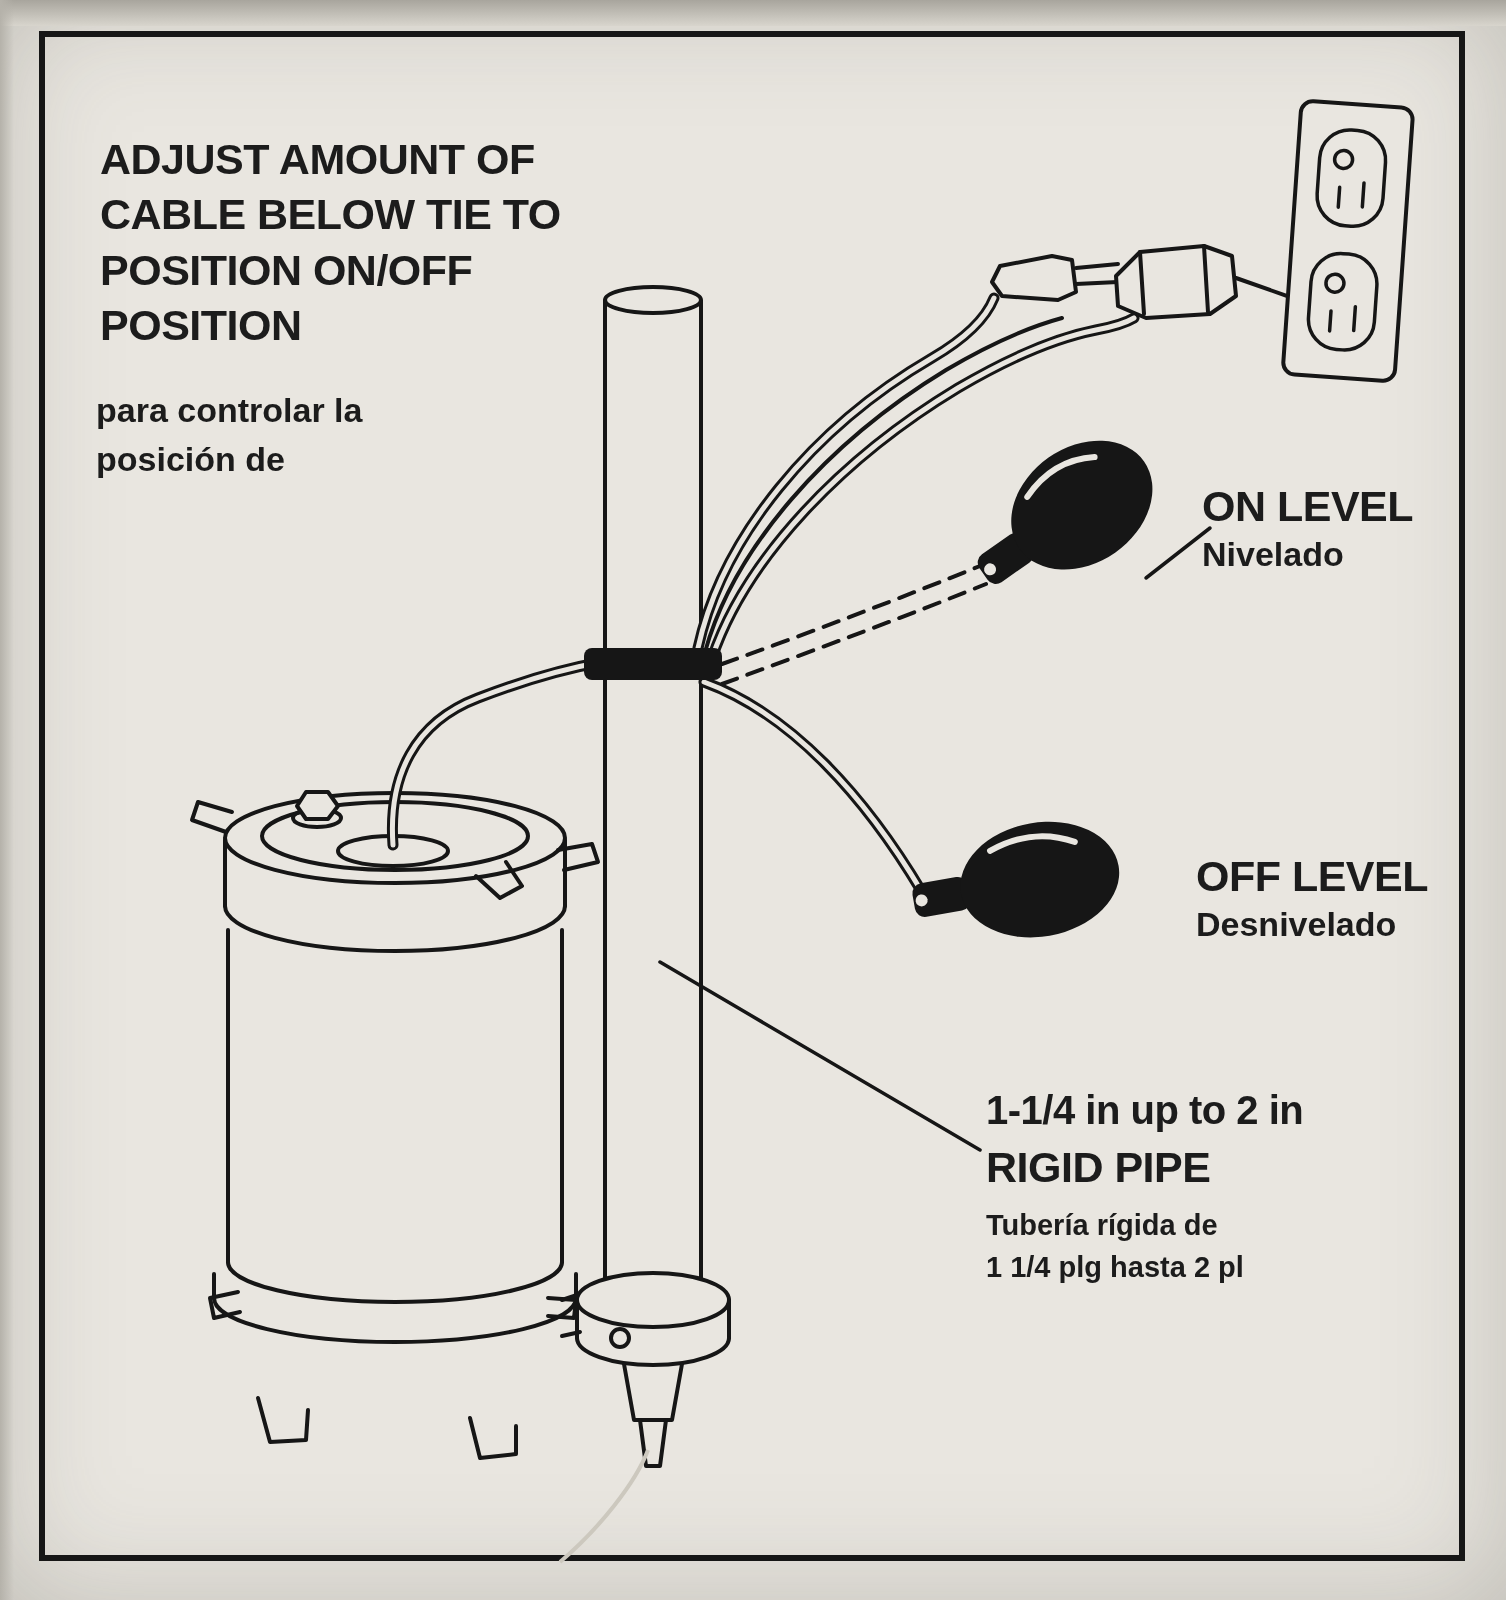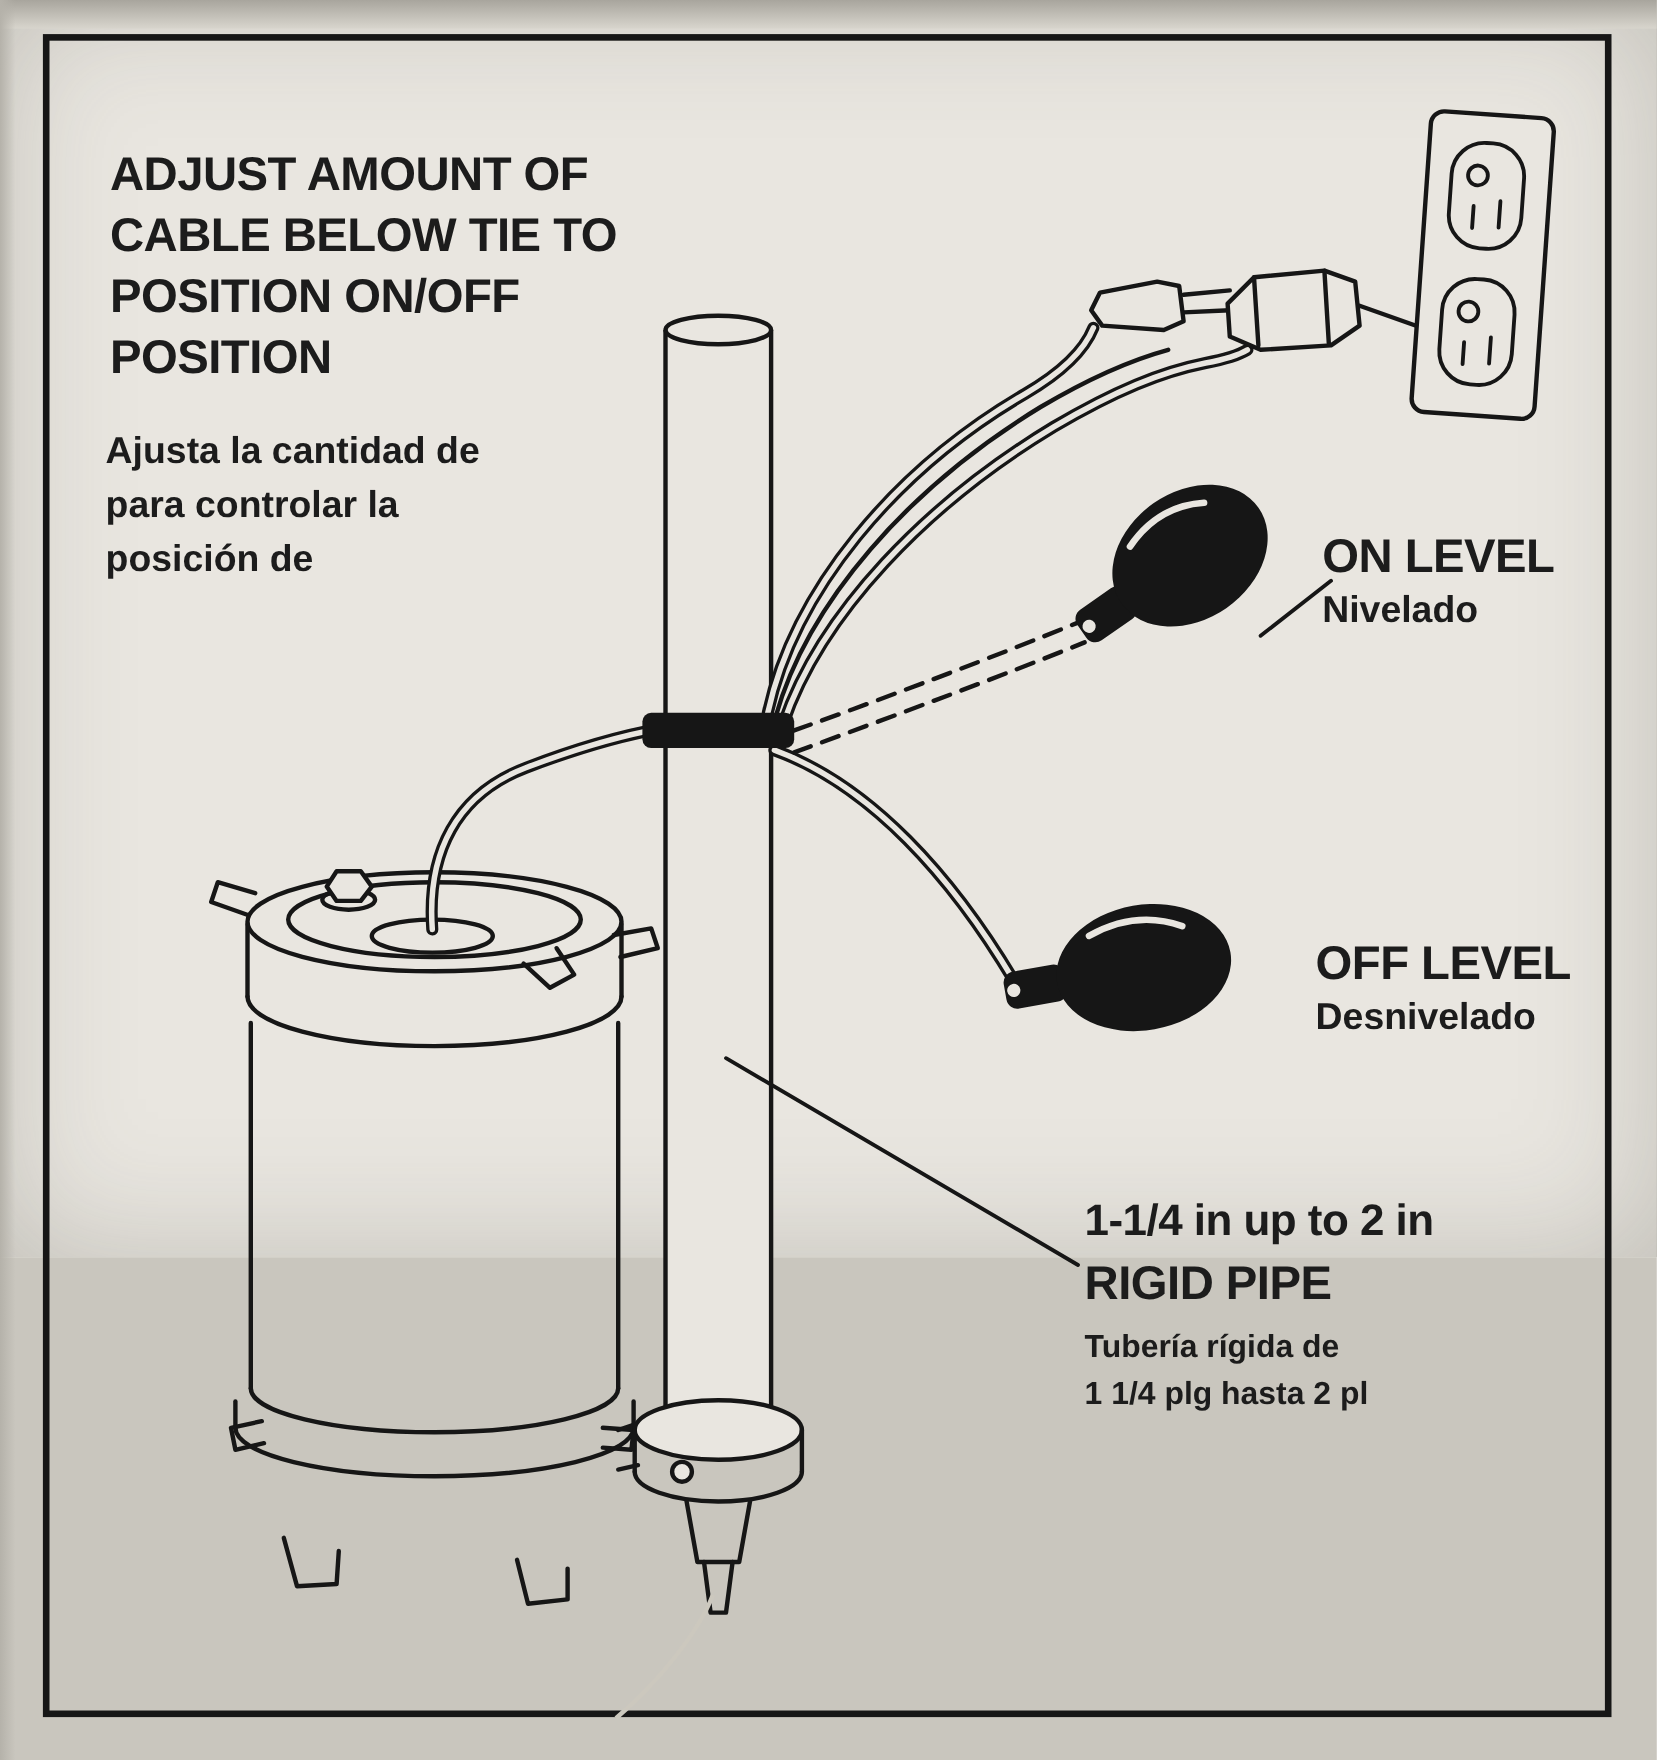--- a/index.html
+++ b/index.html
@@ -3,21 +3,21 @@
 <meta charset="utf-8">
 <style>
   html,body{margin:0;padding:0;}
   body{
     width:1506px;height:1600px;overflow:hidden;
     background:#c9c6be;
     font-family:"Liberation Sans",sans-serif;
     color:#1c1c1c;
   }
   .photo{
-    position:relative;width:1506px;height:1143px;
+    position:relative;width:1506px;height:1600px;
     background:#e9e6e0;
     box-shadow:inset 0 0 120px rgba(90,88,80,.28);
   }
   .edge-top{
     position:absolute;left:0;top:0;width:1506px;height:26px;
     background:linear-gradient(#a8a59d,#d8d5cd);
   }
   .edge-left{
     position:absolute;left:0;top:0;width:14px;height:1600px;
     background:linear-gradient(90deg,#b5b2aa,rgba(216,213,205,0));
@@ -180,21 +180,20 @@
   </svg>
 
   <div class="abs title-block">
     <div class="title-line">ADJUST AMOUNT OF</div>
     <div class="title-line">CABLE BELOW TIE TO</div>
     <div class="title-line">POSITION ON/OFF</div>
     <div class="title-line">POSITION</div>
   </div>
 
   <div class="abs sub-block">
-    <div class="sub-line">Ajusta la cantidad de</div>
     <div class="sub-line">para controlar la</div>
     <div class="sub-line">posición de</div>
   </div>
 
   <div class="abs on-block">
     <div class="callout-big">ON LEVEL</div>
     <div class="callout-sub">Nivelado</div>
   </div>
 
   <div class="abs off-block">

